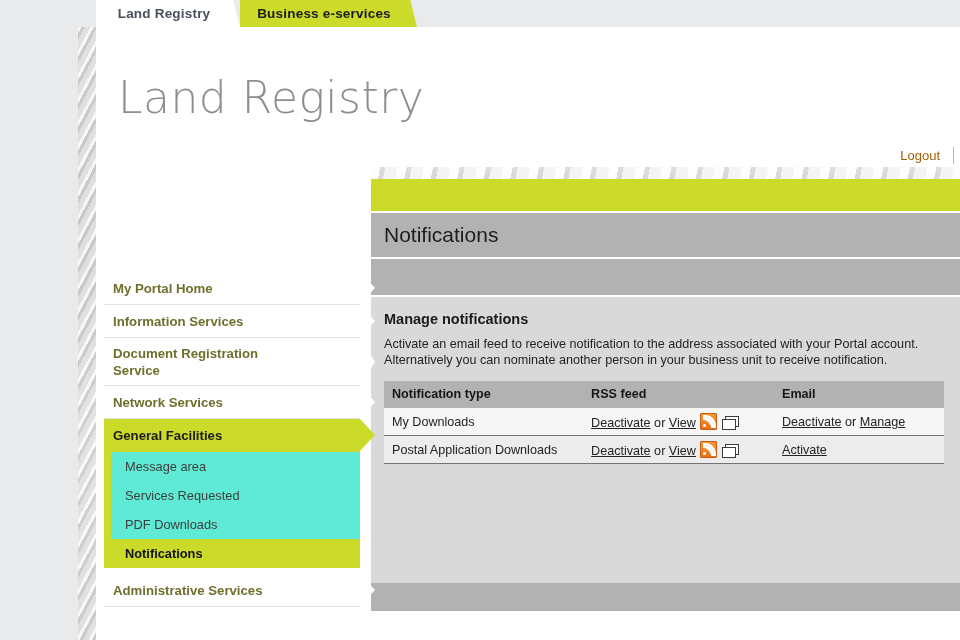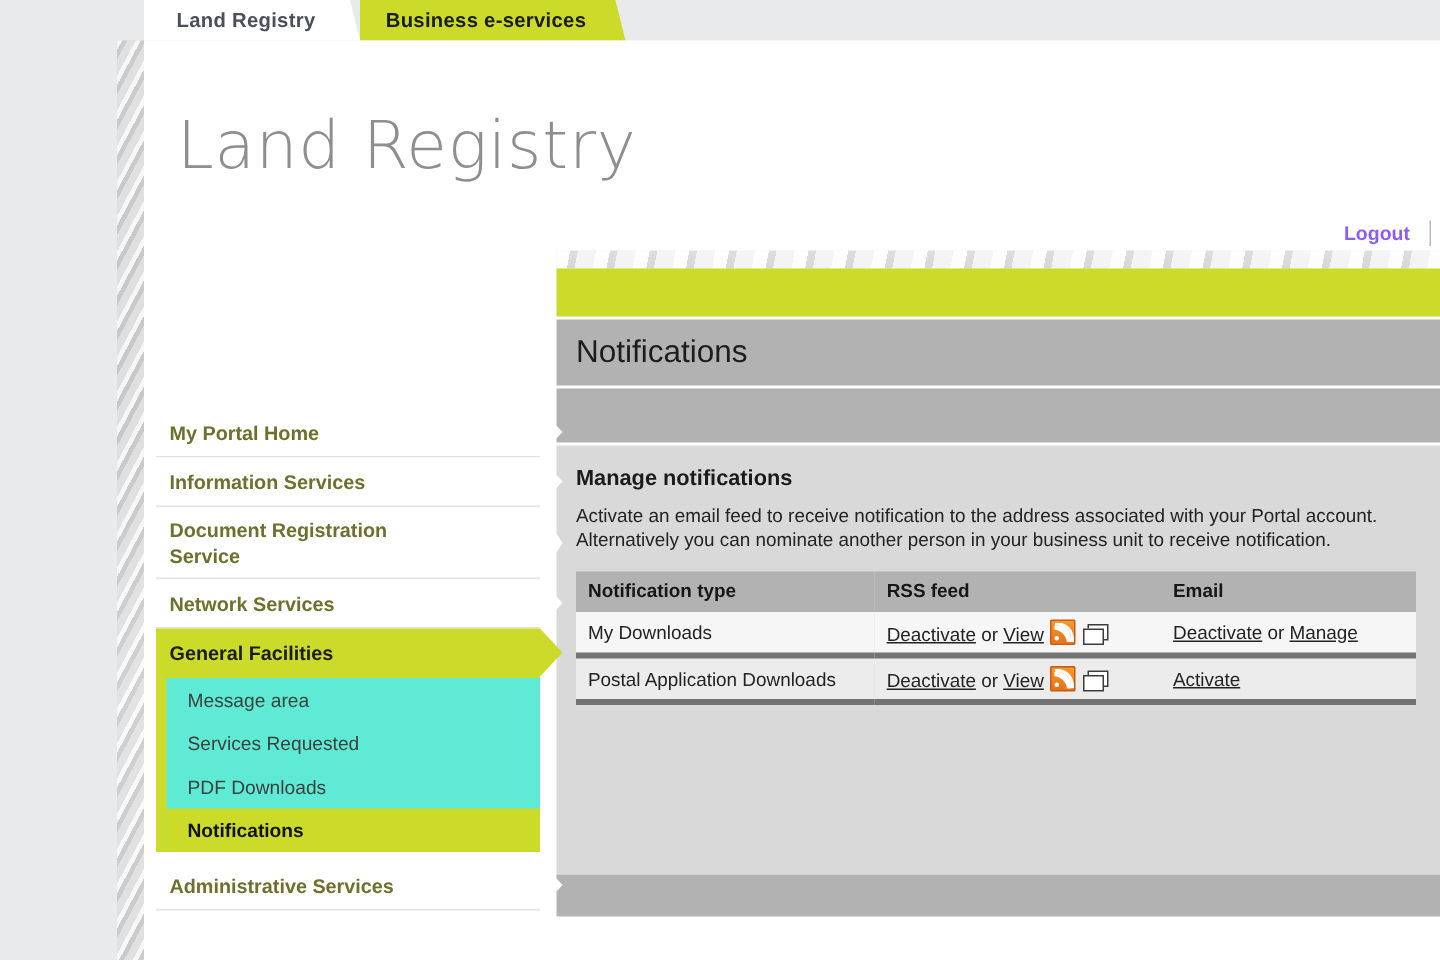--- a/index.html
+++ b/index.html
@@ -81,21 +81,21 @@
     white-space: nowrap;
   }
 
   
   .logout-row {
     position: absolute; right: 0px; top: 143px; width: 240px; height: 24px;
     display: flex; align-items: center; justify-content: flex-end;
     padding-right: 0px;
   }
   .logout-link {
-    font-size: 13px; font-weight: bold; color: #8b5cf6;
+    font-size: 13px; font-weight: normal; color: #a16207;
     text-decoration: none; padding-right: 13px;
   }
   .logout-div {
     width: 1px; height: 17px; background: #b9b9b9; margin-right: 6px;
   }
 
   
   .banner {
     position: absolute; left: 371px; top: 167px; width: 589px; height: 12px;
     background:
@@ -150,21 +150,21 @@
   }
   .ntable th {
     background: #b2b2b2; color: #161616;
     text-align: left; font-weight: bold;
     padding: 6px 8px 7px 8px;
     border: none;
   }
   .ntable td {
     padding: 5px 8px; color: #232323;
     vertical-align: middle;
-    border-bottom: 4px solid #737373;
+    border-bottom: 1px solid #737373;
   }
   .ntable tr.row-a td { background: #f6f6f6; }
   .ntable tr.row-b td { background: #ececec; }
   .col-type { width: 200px; }
   .col-rss  { width: 192px; }
   .col-mail { width: 168px; }
 
   .tlink { color: #232323; text-decoration: underline; }
   .tsep  { text-decoration: none; }
 

